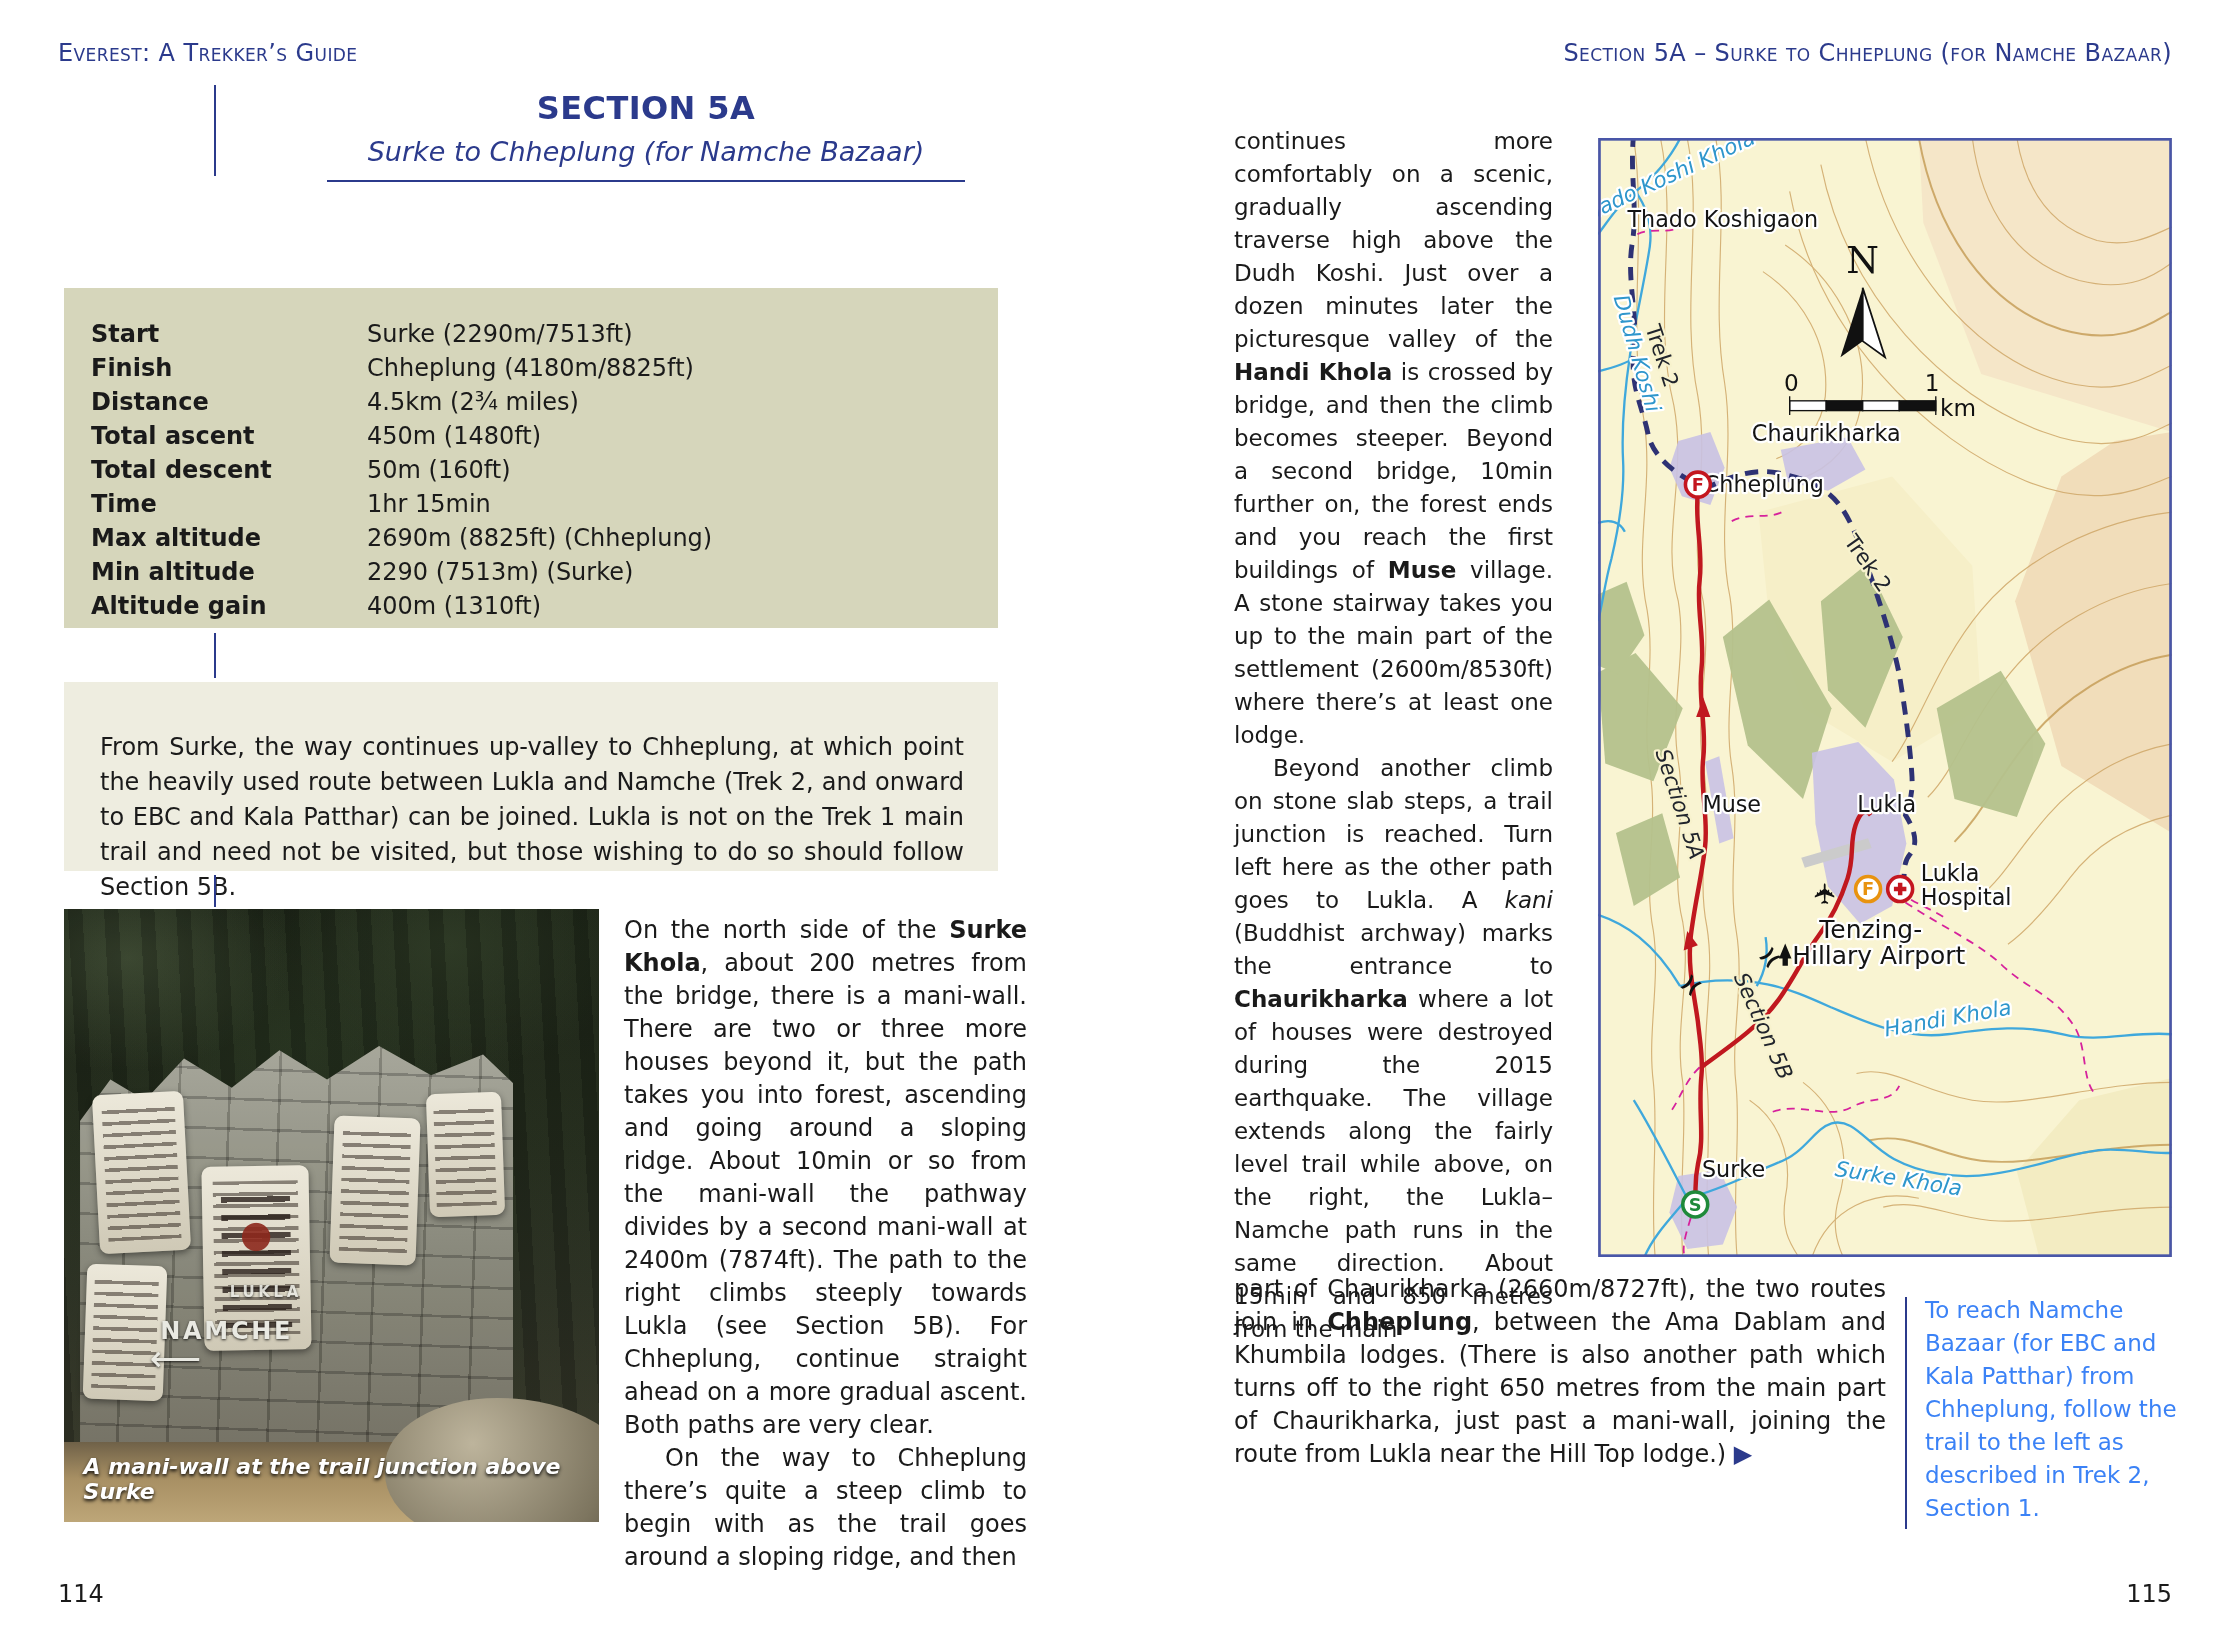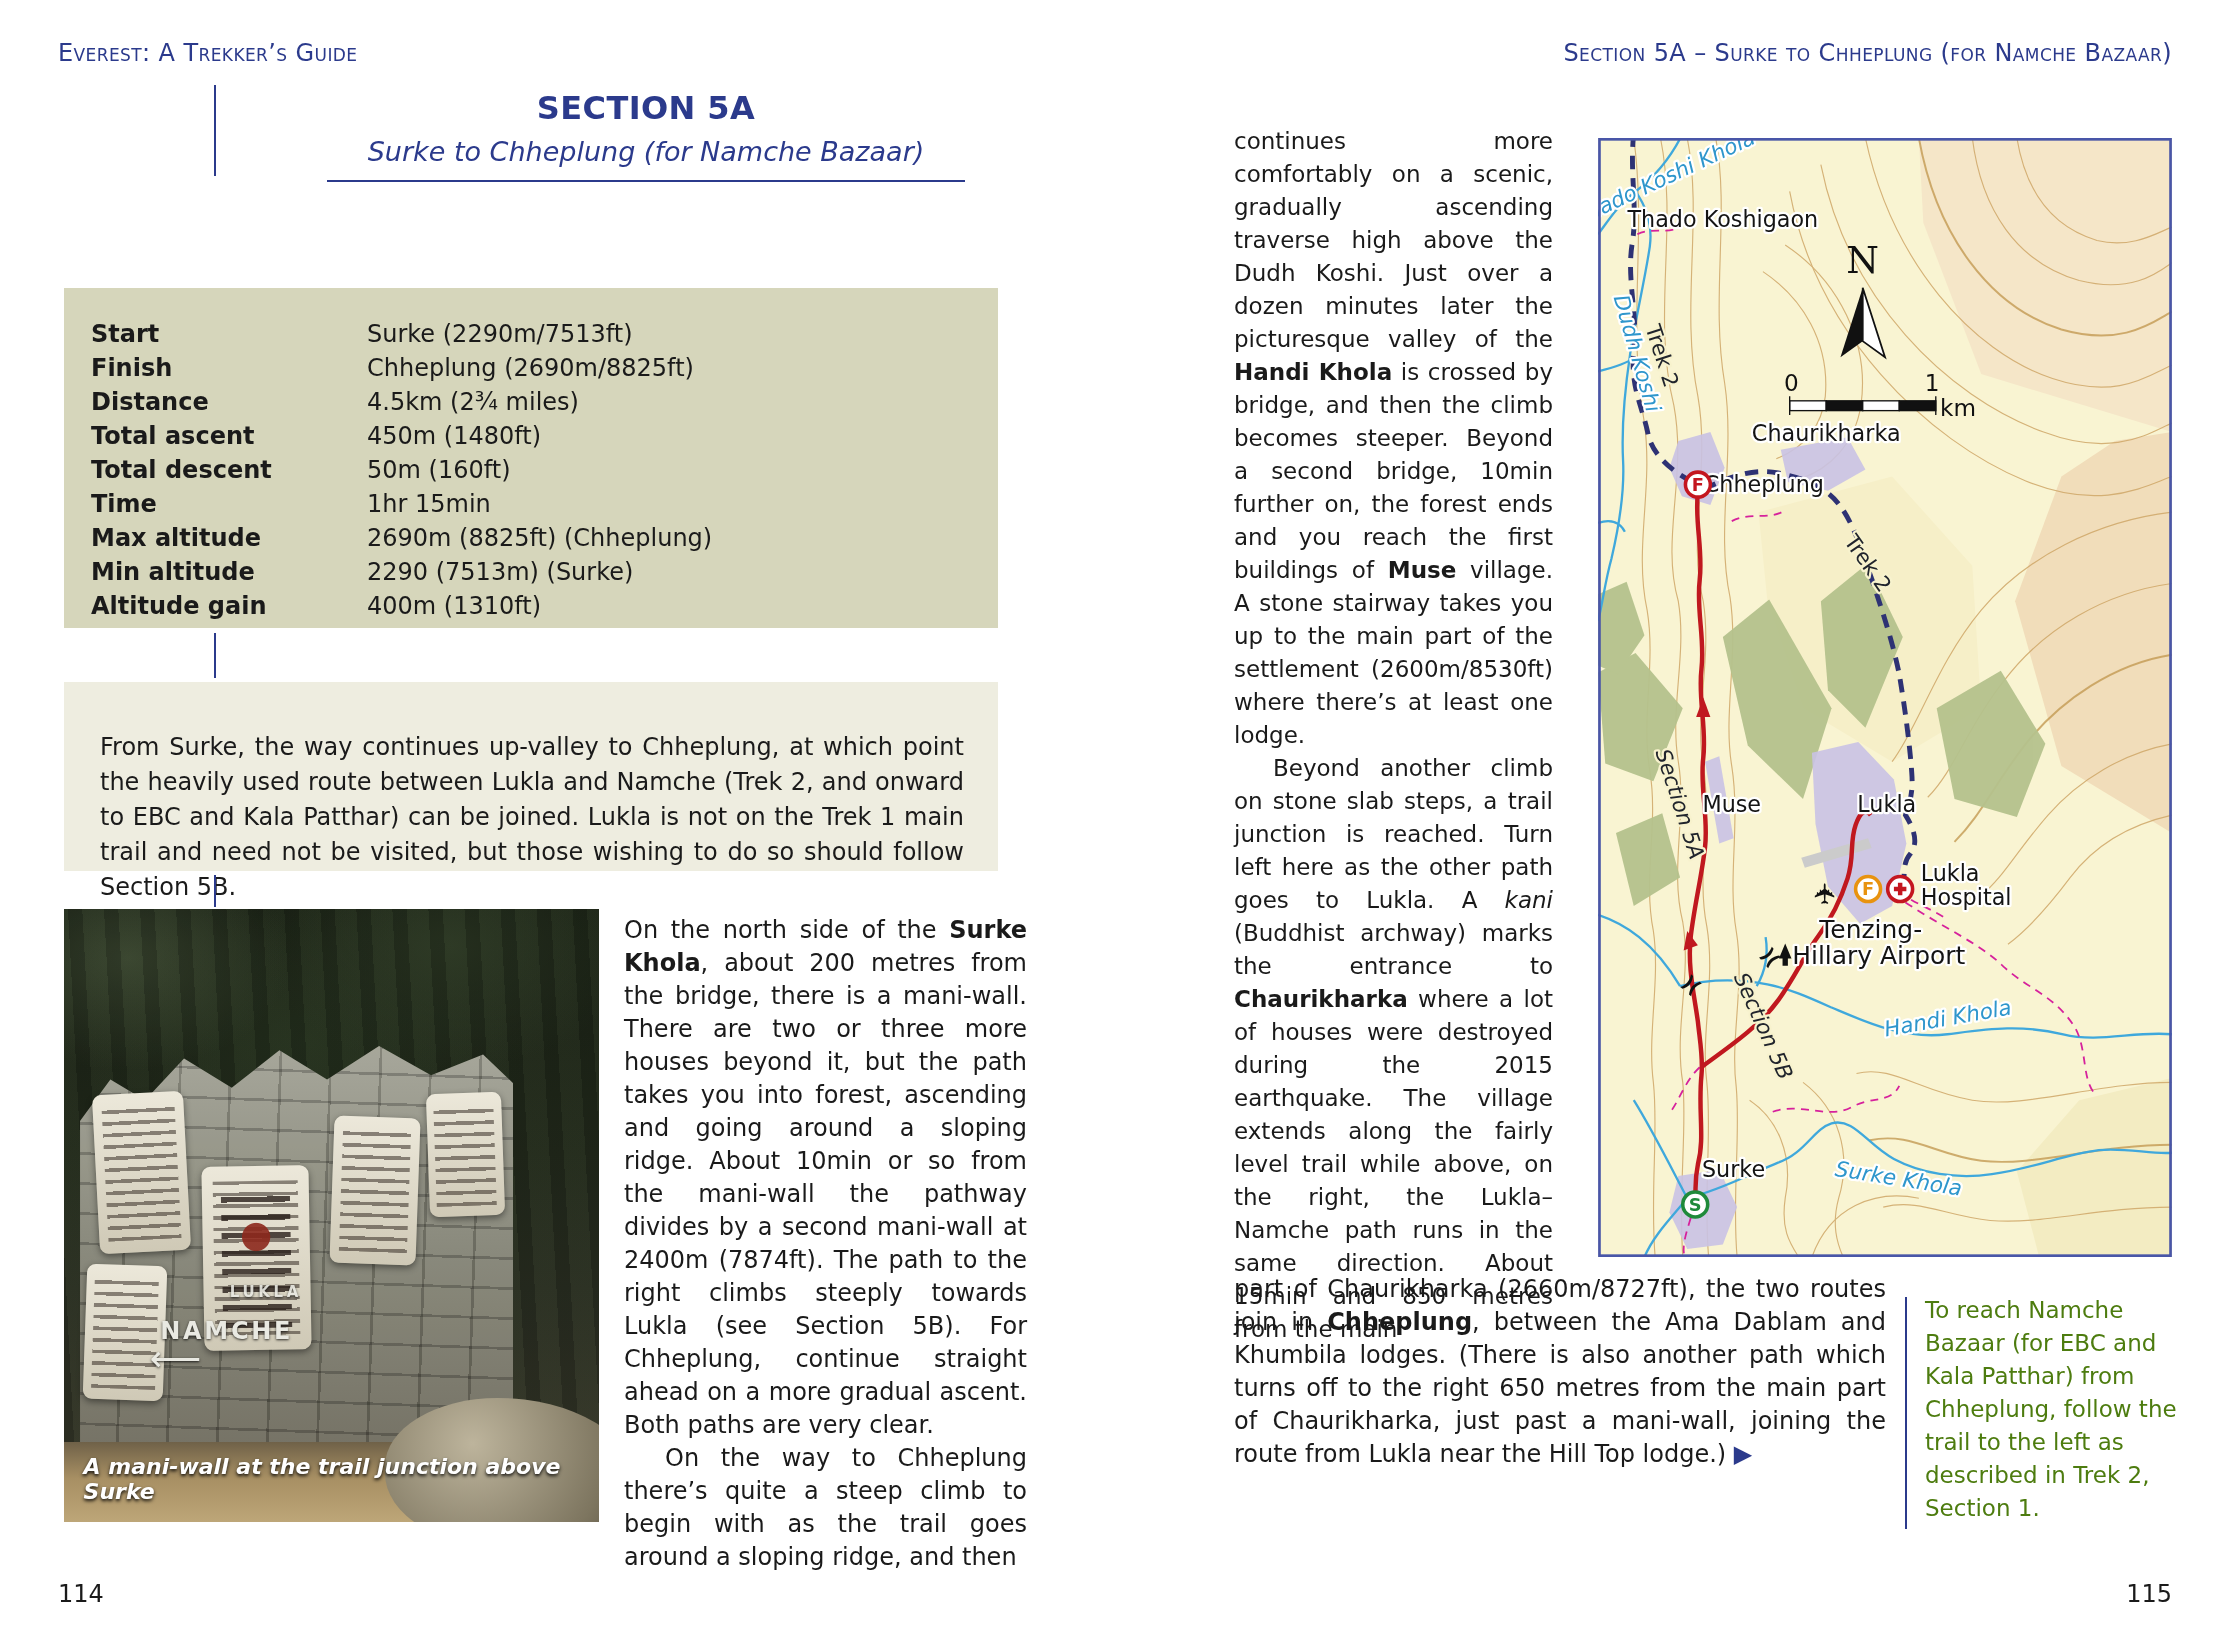--- a/index.html
+++ b/index.html
@@ -73,21 +73,21 @@
   #left-col p.indent{text-indent:41px;}
   #right-col{position:absolute;left:1234px;top:125px;width:319px;font-size:23px;line-height:33px;}
   #right-col p.indent{text-indent:39px;}
   #bottom-para{position:absolute;left:1234px;top:1273px;width:652px;font-size:24px;line-height:33px;}
   .b{font-weight:700;}
   .i{font-style:italic;}
   .accent{color:#2b3a8c;}
 
   
   #sidebar-rule{position:absolute;left:1905px;top:1297px;width:1.8px;height:232px;background:#2b3a8c;}
-  #sidebar-note{position:absolute;left:1925px;top:1294px;width:252px;color:#4d7c0f;
+  #sidebar-note{position:absolute;left:1925px;top:1294px;width:252px;color:#3b82f6;
      font-size:23px;line-height:33px;}
 
   
   .pagenum{position:absolute;bottom:43px;font-size:24px;color:#1a1a1a;}
   #pagenum-left{left:58px;}
   #pagenum-right{right:56px;}
 
   
   #map{position:absolute;left:1598px;top:138px;width:574px;height:1119px;}
   #map svg{display:block;}
@@ -120,21 +120,21 @@
   </div>
 
   <div id="stats-box">
     <div id="stats-grid">
         <div class="stat-row">
           <div class="stat-label">Start</div>
           <div class="stat-value">Surke (2290m/7513ft)</div>
         </div>
         <div class="stat-row">
           <div class="stat-label">Finish</div>
-          <div class="stat-value">Chheplung (2690m/8825ft)</div>
+          <div class="stat-value">Chheplung (4180m/8825ft)</div>
         </div>
         <div class="stat-row">
           <div class="stat-label">Distance</div>
           <div class="stat-value">4.5km (2¾ miles)</div>
         </div>
         <div class="stat-row">
           <div class="stat-label">Total ascent</div>
           <div class="stat-value">450m (1480ft)</div>
         </div>
         <div class="stat-row">

